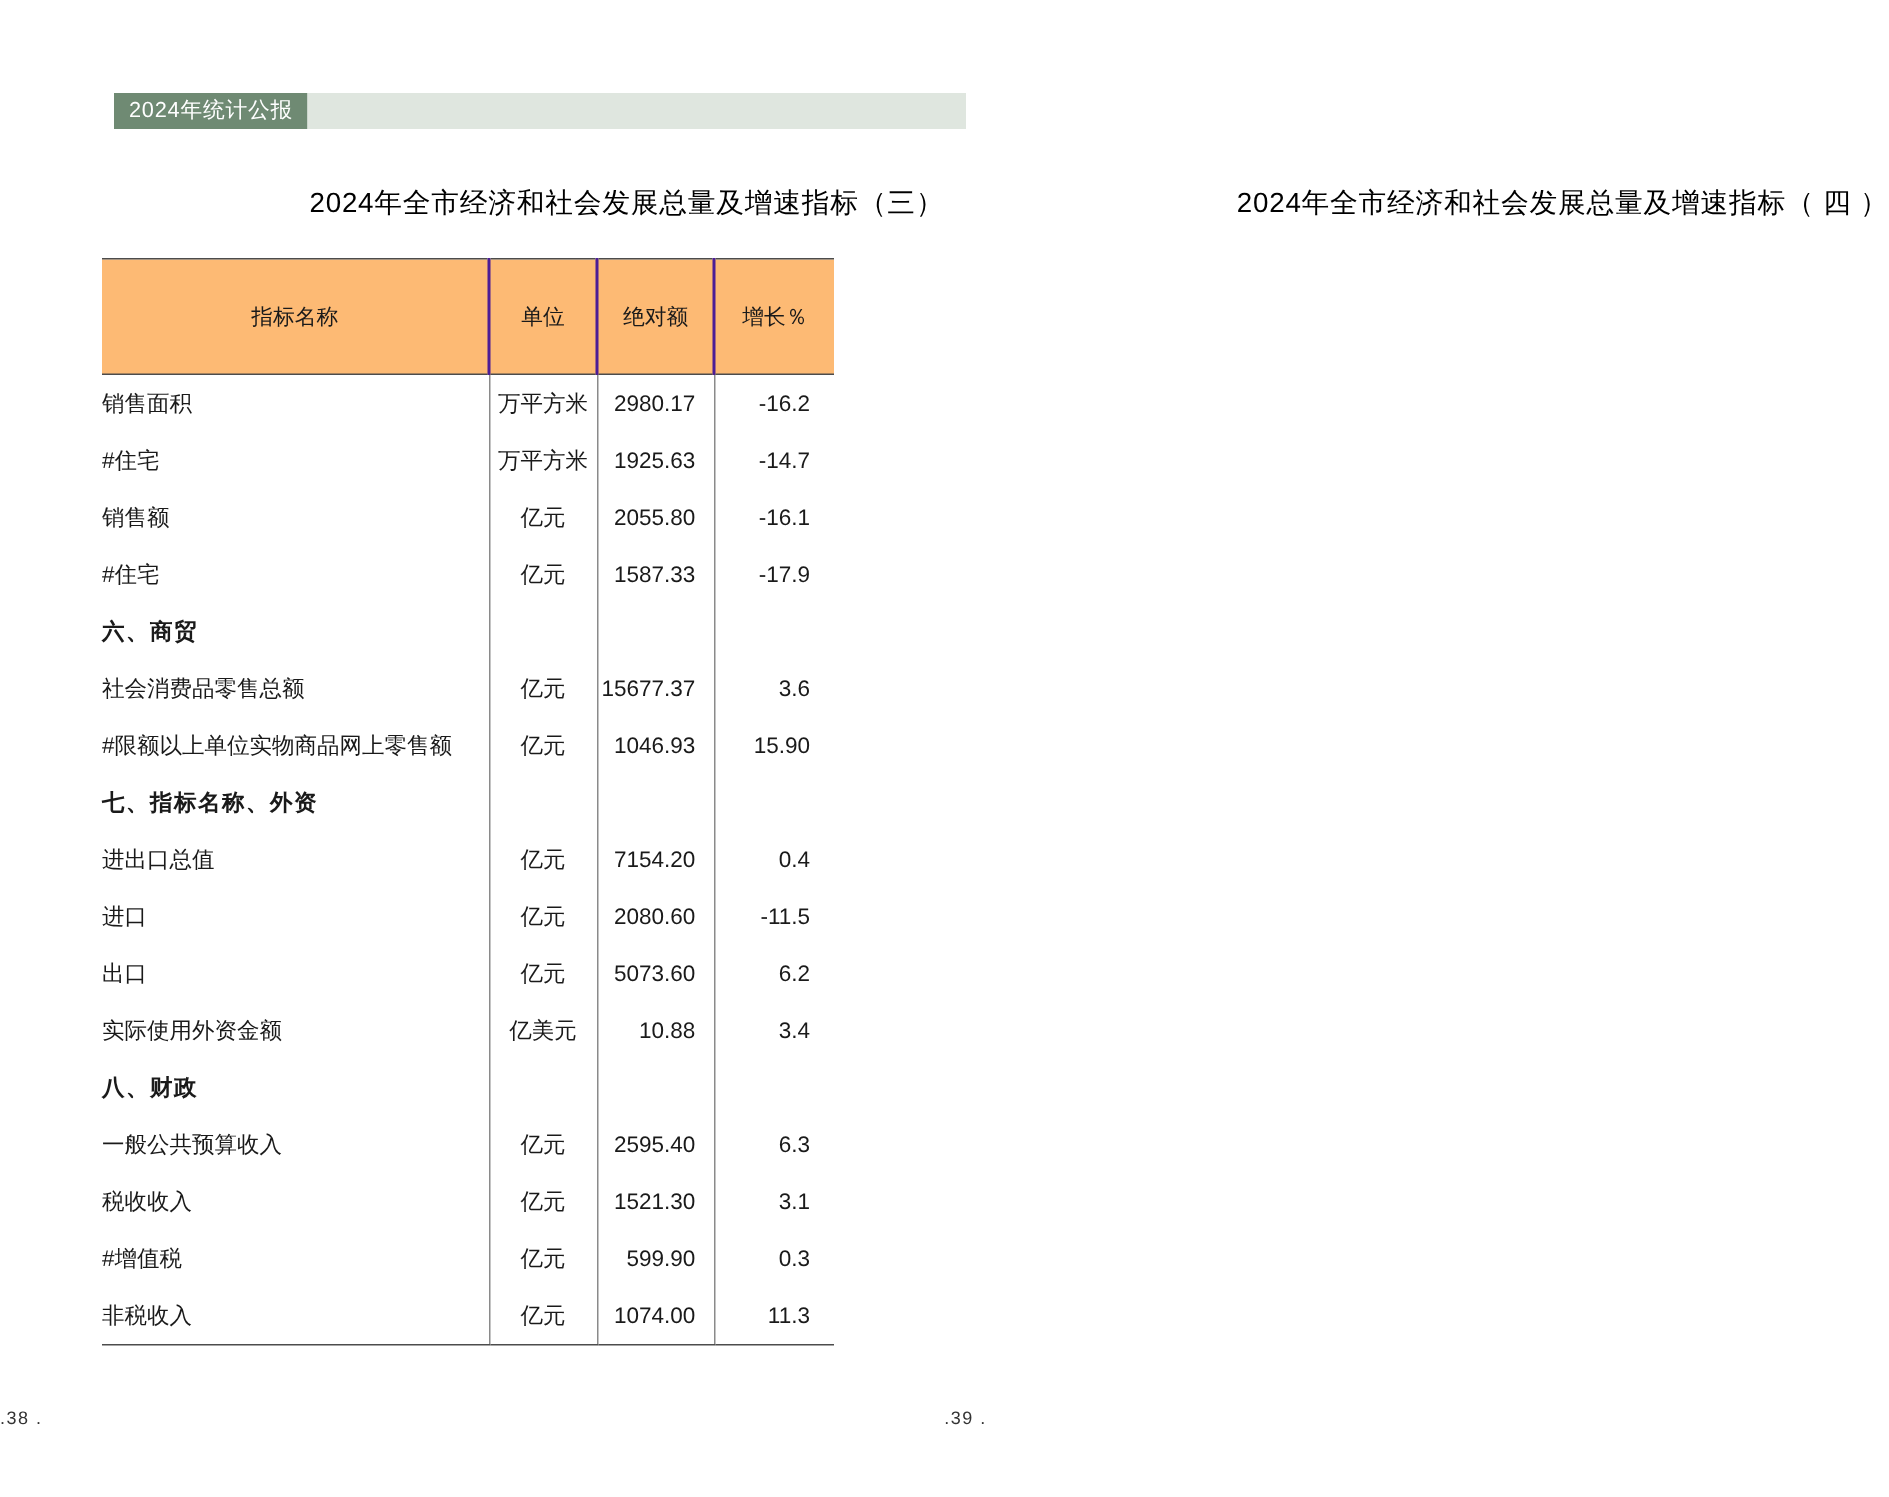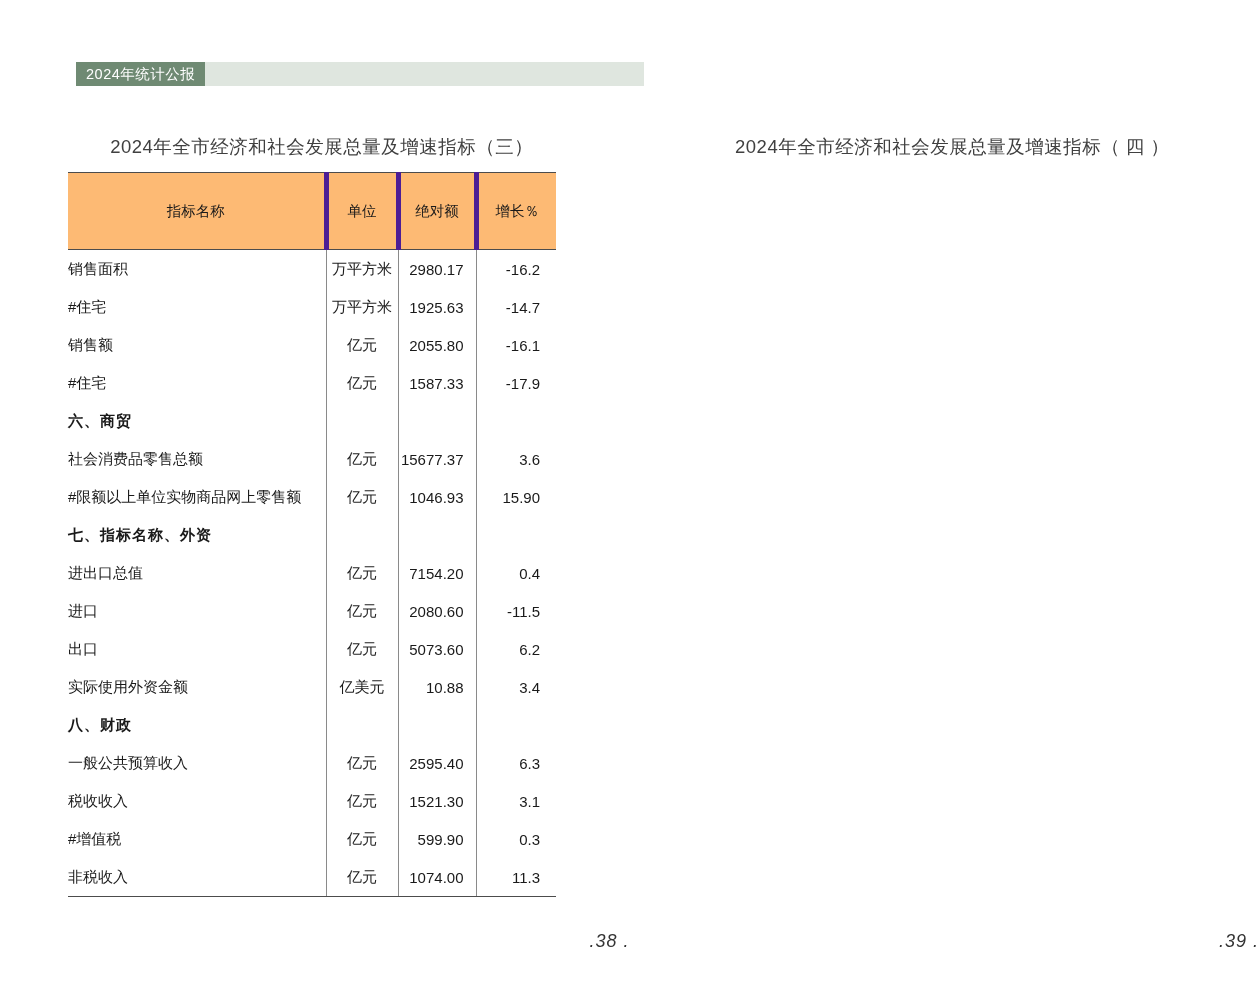--- a/index.html
+++ b/index.html
@@ -49,26 +49,26 @@
   }
   .header-band .rule {
     height: 24px;
     background: #dfe6df;
   }
   .left-band { left: 76px; width: 568px; }
   .left-band .rule { flex: 1; }
 
   .page-title {
     position: absolute;
-    top: 134px;
+    top: 122px;
     width: 100%;
-    text-align: center;
+    text-align: right;
     font-size: 18.5px;
     letter-spacing: 0.5px;
-    color: #404040;
+    color: #000000;
   }
   .page-left .page-title { left: 0; padding-left: 14px; box-sizing: border-box;}
   .page-right .page-title { left: 0; padding-left: 16px; box-sizing: border-box;}
 
   table.stat {
     position: absolute;
     border-collapse: collapse;
     font-size: 14.5px;
     table-layout: fixed;
   }
@@ -77,21 +77,21 @@
   table.stat thead th {
     font-weight: normal;
     background: #fdba74;
     border-top: 1.6px solid #4c4c4c;
     border-bottom: 1.2px solid #4c4c4c;
     height: 74px;
     vertical-align: middle;
     text-align: center;
     font-size: 14.5px;
   }
-  table.stat thead th.colsep { border-left: 5px solid #4c1d95; margin-left: 40px; }
+  table.stat thead th.colsep { border-left: 2px solid #4c1d95; margin-left: 40px; }
   table.stat tbody td {
     height: 38px;
     vertical-align: middle;
     padding: 0;
     font-size: 15px;
   }
   table.stat tbody td.name { padding-left: 0; }
   table.stat tbody td.unit {
     text-align: center;
     border-left: 1px solid #8a8a8a;
@@ -110,25 +110,24 @@
   .ind-1 { padding-left: 38px; margin-top: 38px; }
   .ind-2 { padding-left: 56px; }
   .ind-3 { padding-left: 74px; }
   .sec { font-weight: bold; padding-left: 6px; letter-spacing: 1px; }
   .small-label { font-size: 12.5px; }
 
   .folio {
     position: absolute;
     bottom: 46px;
     width: 100%;
-    text-align: right;
-    font-size: 18px;
+    text-align: left;
+    font-size: 12px;
     color: #333;
     letter-spacing: 1px;
-    font-style: italic;
   }
 </style>
 </head>
 <body>
 
 <div class="spread">
 
   <div class="page page-left">
     <div class="header-band left-band">
       <span class="tag">2024年统计公报</span>

